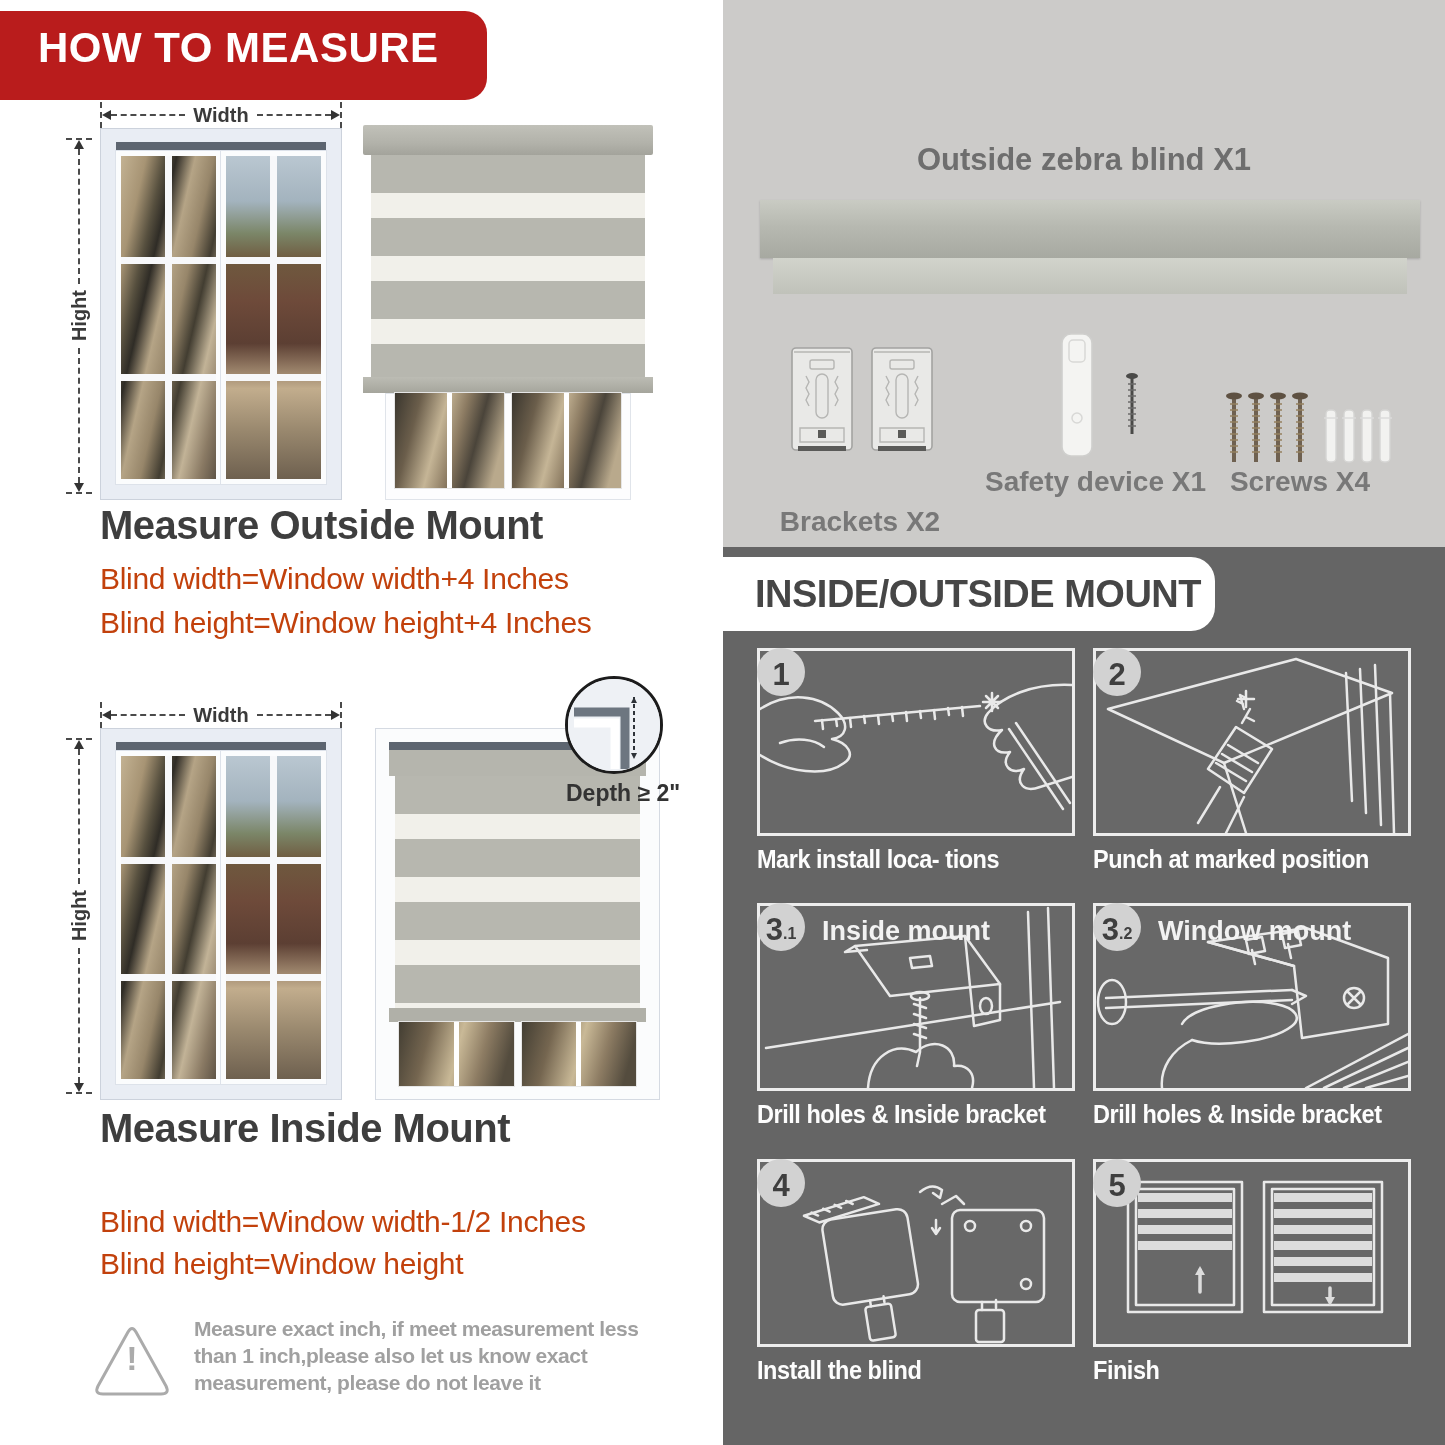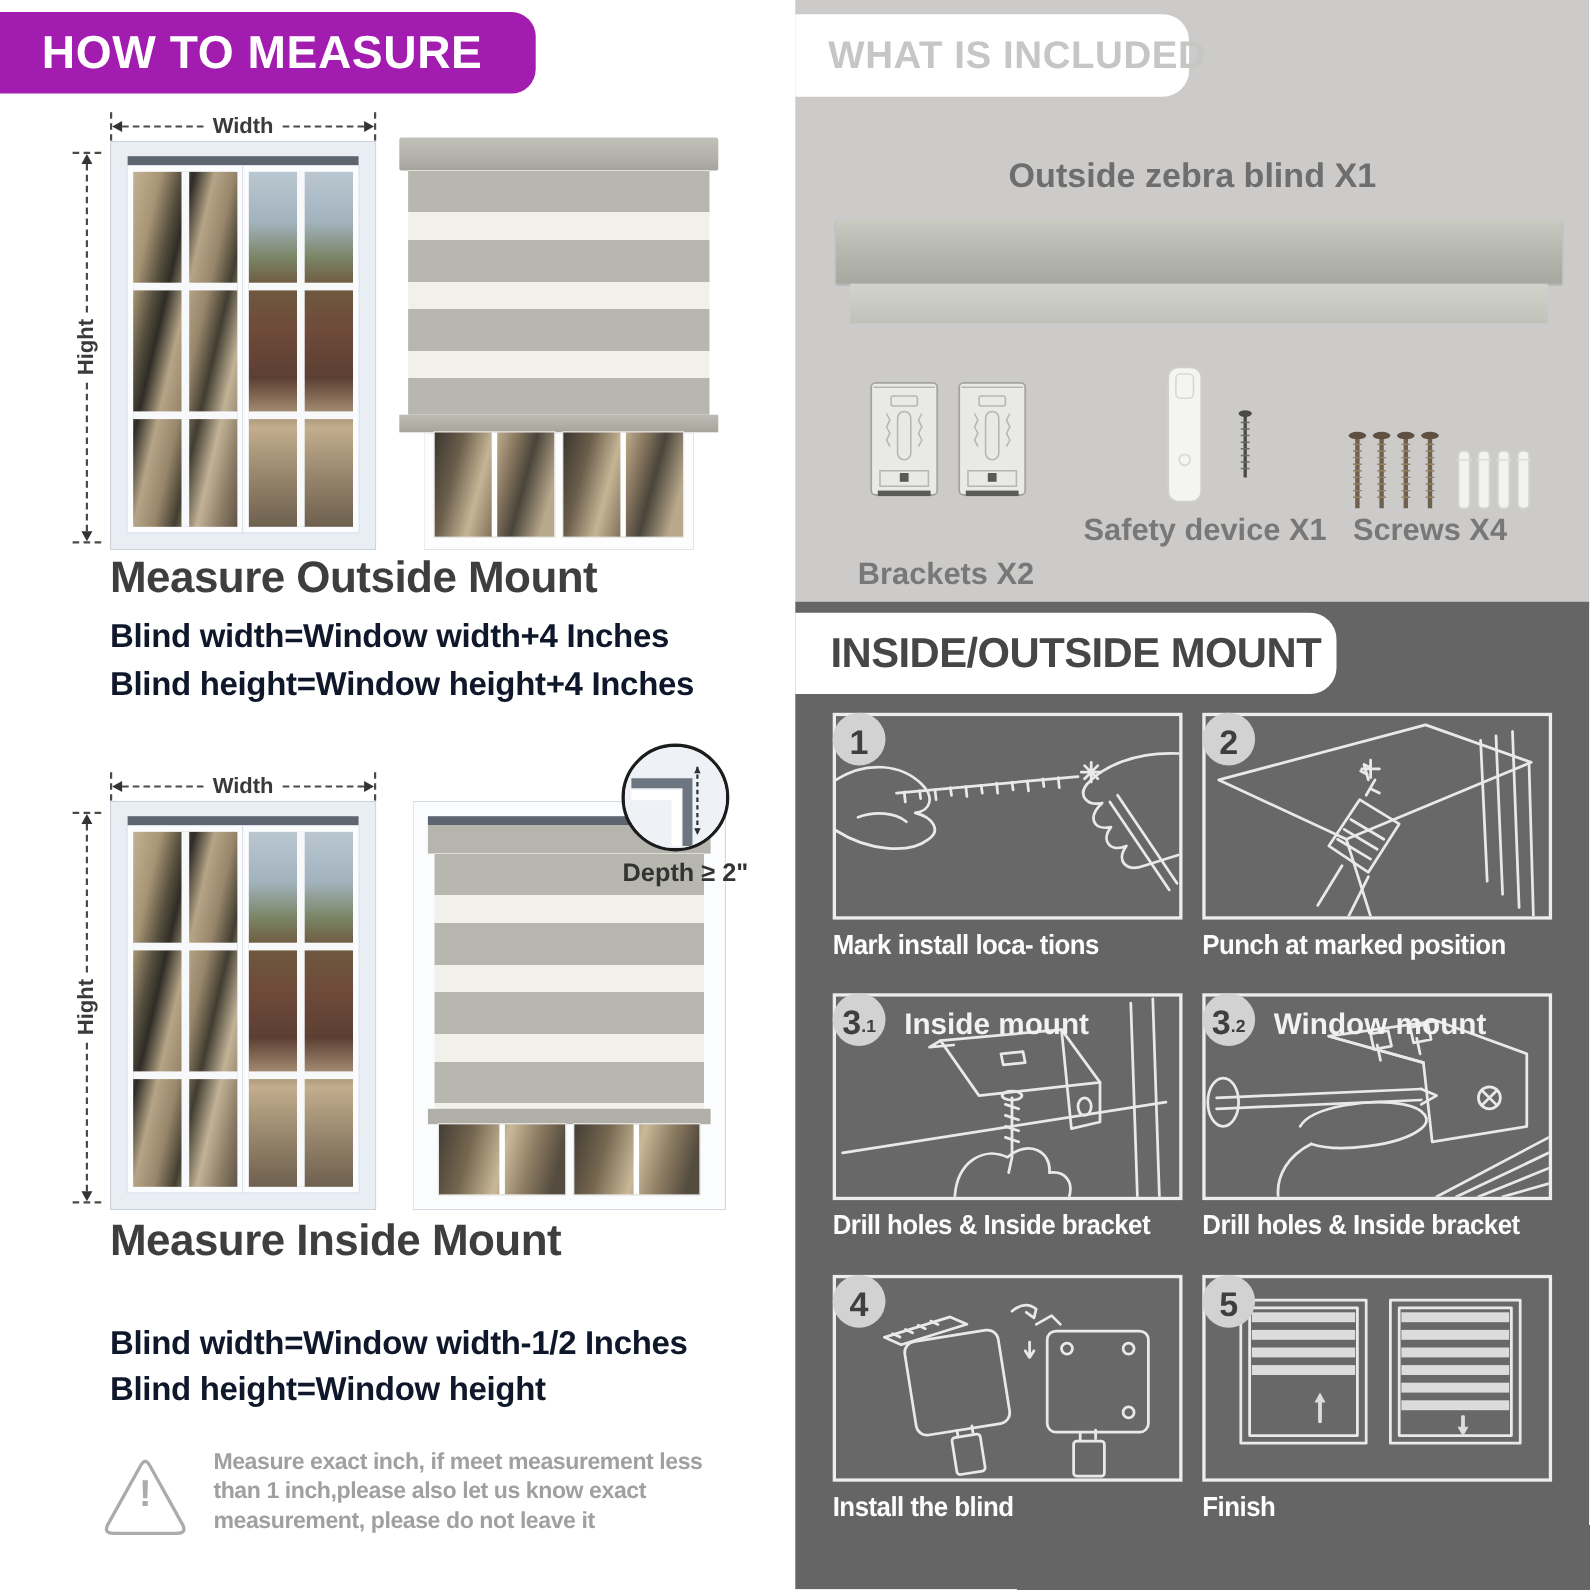--- a/index.html
+++ b/index.html
@@ -3,21 +3,21 @@
 <meta charset="utf-8">
 <style>
   html,body{margin:0;padding:0;background:#fff;}
   .canvas{position:relative;width:1445px;height:1445px;background:#ffffff;overflow:hidden;
           font-family:"Liberation Sans",sans-serif;}
   
   .right-top{position:absolute;left:723px;top:0;width:722px;height:547px;background:#cccbc9;}
   .right-bottom{position:absolute;left:723px;top:547px;width:722px;height:898px;background:#656565;}
   
   .ribbon{position:absolute;box-sizing:border-box;font-weight:bold;white-space:nowrap;}
-  .ribbon-how{left:0;top:11px;width:487px;height:74px;background:#a21caf;border-radius:0 22px 22px 0;
+  .ribbon-how{left:0;top:11px;width:487px;height:89px;background:#b91c1c;border-radius:0 22px 22px 0;
               color:#fff;font-size:42px;line-height:73px;padding-left:38px;letter-spacing:.5px;}
   .ribbon-included{left:723px;top:13px;width:358px;height:75px;background:#fff;border-radius:0 24px 24px 0;
               color:#c6c6c5;font-size:35px;line-height:75px;padding-left:30px;letter-spacing:.5px;}
   .ribbon-mount{left:723px;top:557px;width:492px;height:74px;background:#fff;border-radius:0 24px 24px 0;
               color:#464646;font-size:38px;line-height:74px;padding-left:32px;letter-spacing:-0.5px;}
   
   .dim-h{position:absolute;display:flex;align-items:center;height:26px;}
   .dim-h .tickv{width:0;height:26px;border-left:2px dashed #4a4a4a;}
   .dim-h .dash{flex:1;border-top:2px dashed #4a4a4a;height:0;}
   .dim-h .ah{width:0;height:0;border-top:5px solid transparent;border-bottom:5px solid transparent;}
@@ -73,21 +73,21 @@
   .if-window{position:absolute;left:24px;right:24px;top:294px;height:64px;display:flex;gap:8px;}
   .if-pane{flex:1;outline:1px solid #e6e6e6;background:
       linear-gradient(#fff,#fff) 50% 0/5px 100% no-repeat,
       linear-gradient(105deg,#433e33 0%,#756650 25%,#c9b997 50%,#8d7c63 70%,#544c3e 90%);}
   
   .depth-circle{position:absolute;left:565px;top:676px;width:92px;height:92px;border-radius:50%;
                 border:3px solid #1c1c1c;background:#eef1f5;overflow:hidden;}
   .depth-label{position:absolute;left:566px;top:780px;width:130px;font-size:23px;font-weight:bold;color:#333;}
   
   .h-measure{position:absolute;color:#3e3e3e;font-size:40px;font-weight:bold;letter-spacing:-0.5px;white-space:nowrap;}
-  .p-measure{position:absolute;color:#0f172a;font-size:30px;font-weight:bold;letter-spacing:-0.3px;white-space:nowrap;}
+  .p-measure{position:absolute;color:#c2410c;font-size:30px;font-weight:normal;letter-spacing:-0.3px;white-space:nowrap;}
   .warning-wrap{position:absolute;left:92px;top:1315px;width:560px;display:flex;gap:22px;}
   .warning-icon{position:relative;width:80px;height:76px;flex:0 0 auto;margin-top:8px;}
   .warning-glyph{position:absolute;left:0;top:16px;width:80px;text-align:center;
                  font-size:34px;font-weight:bold;color:#ababab;}
   .warning-text{font-size:21px;font-weight:bold;color:#a0a0a0;line-height:27px;letter-spacing:-0.4px;width:450px;}
   
   .product-name{position:absolute;left:723px;top:142px;width:722px;text-align:center;
                 font-size:31px;font-weight:bold;color:#6e6e6e;}
   .pack-headrail{position:absolute;left:760px;top:200px;width:660px;height:58px;
                  background:linear-gradient(180deg,#c9cbc3 0%,#b7b9b1 45%,#a7a9a1 100%);
@@ -224,21 +224,20 @@
   <div class="warning-wrap">
     <div class="warning-icon">
       <svg viewBox="0 0 80 76" width="80" height="76">
         <path d="M36,9 Q40,2 44,9 L74,63 Q78,71 69,71 L11,71 Q2,71 6,63 Z" fill="none" stroke="#ababab" stroke-width="3" stroke-linejoin="round"></path>
       </svg>
       <div class="warning-glyph">!</div>
     </div>
     <div class="warning-text">Measure exact inch, if meet measurement less than 1 inch,please also let us know exact measurement, please do not leave it</div>
   </div>
 
-  <div class="ribbon ribbon-included">WHAT IS INCLUDED</div>
   <div class="product-name">Outside zebra blind X1</div>
 
   <div class="pack-headrail"></div>
   <div class="pack-headrail-strip"></div>
 
   <div class="pack-item" style="left:788px;top:342px;">
     <svg width="150" height="118" viewBox="0 0 150 118">
       <g stroke="#a3a3a1" stroke-width="1.6" fill="#e9e9e7">
         <rect x="4" y="6" width="60" height="102" rx="4"></rect>
         <rect x="84" y="6" width="60" height="102" rx="4"></rect>

